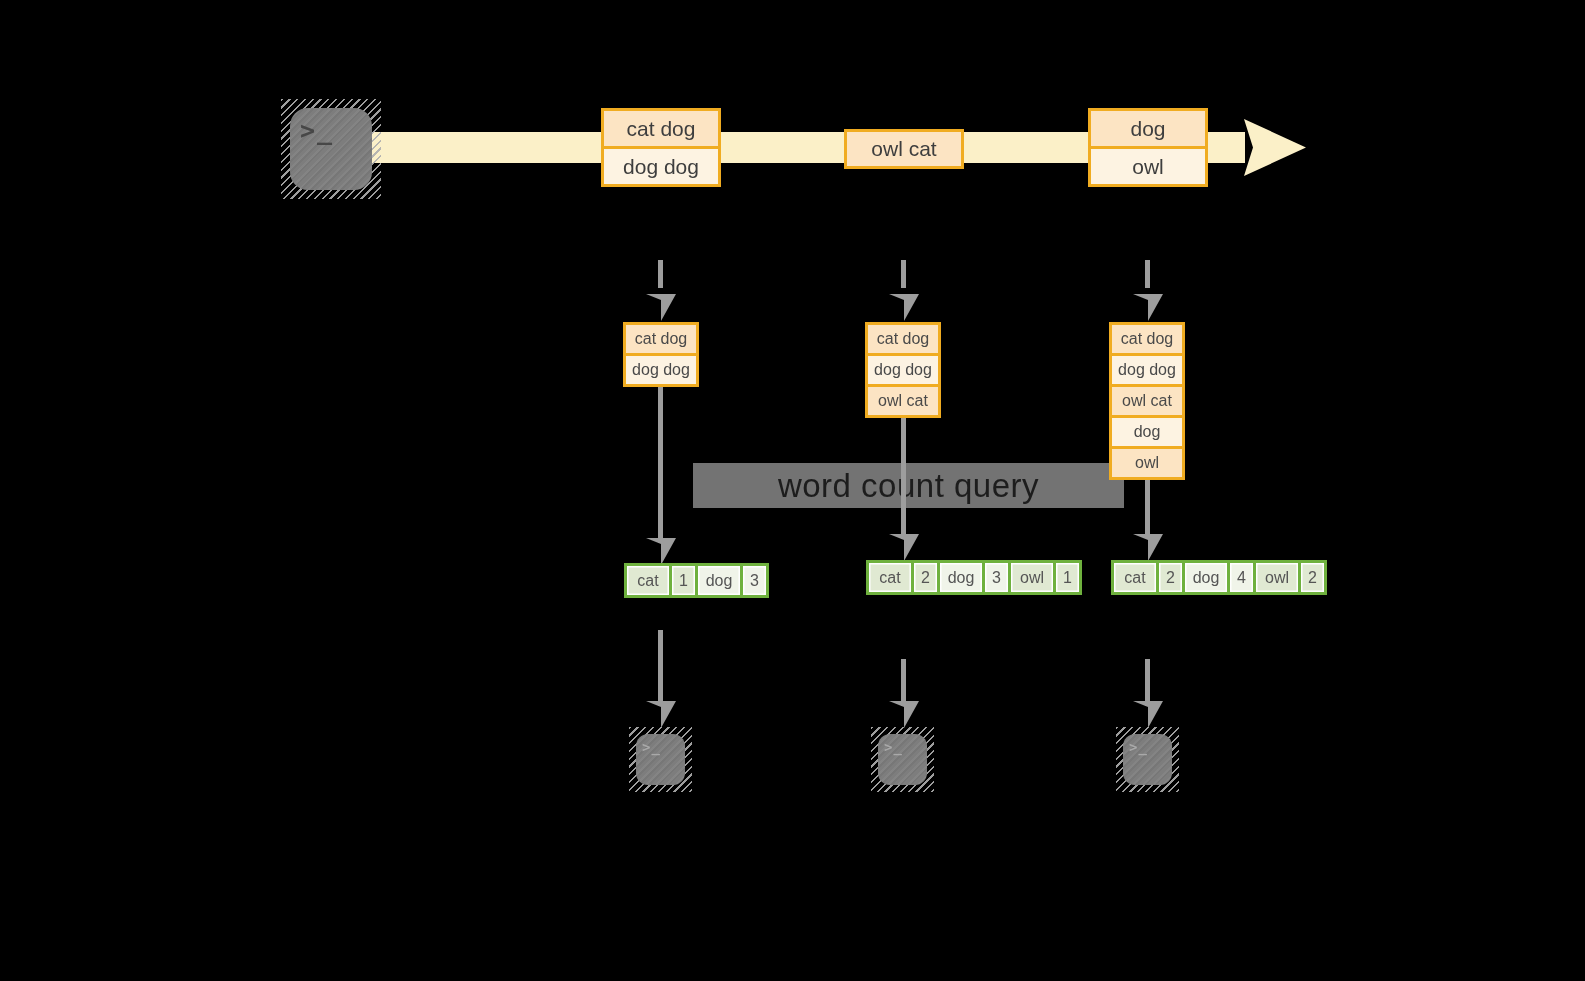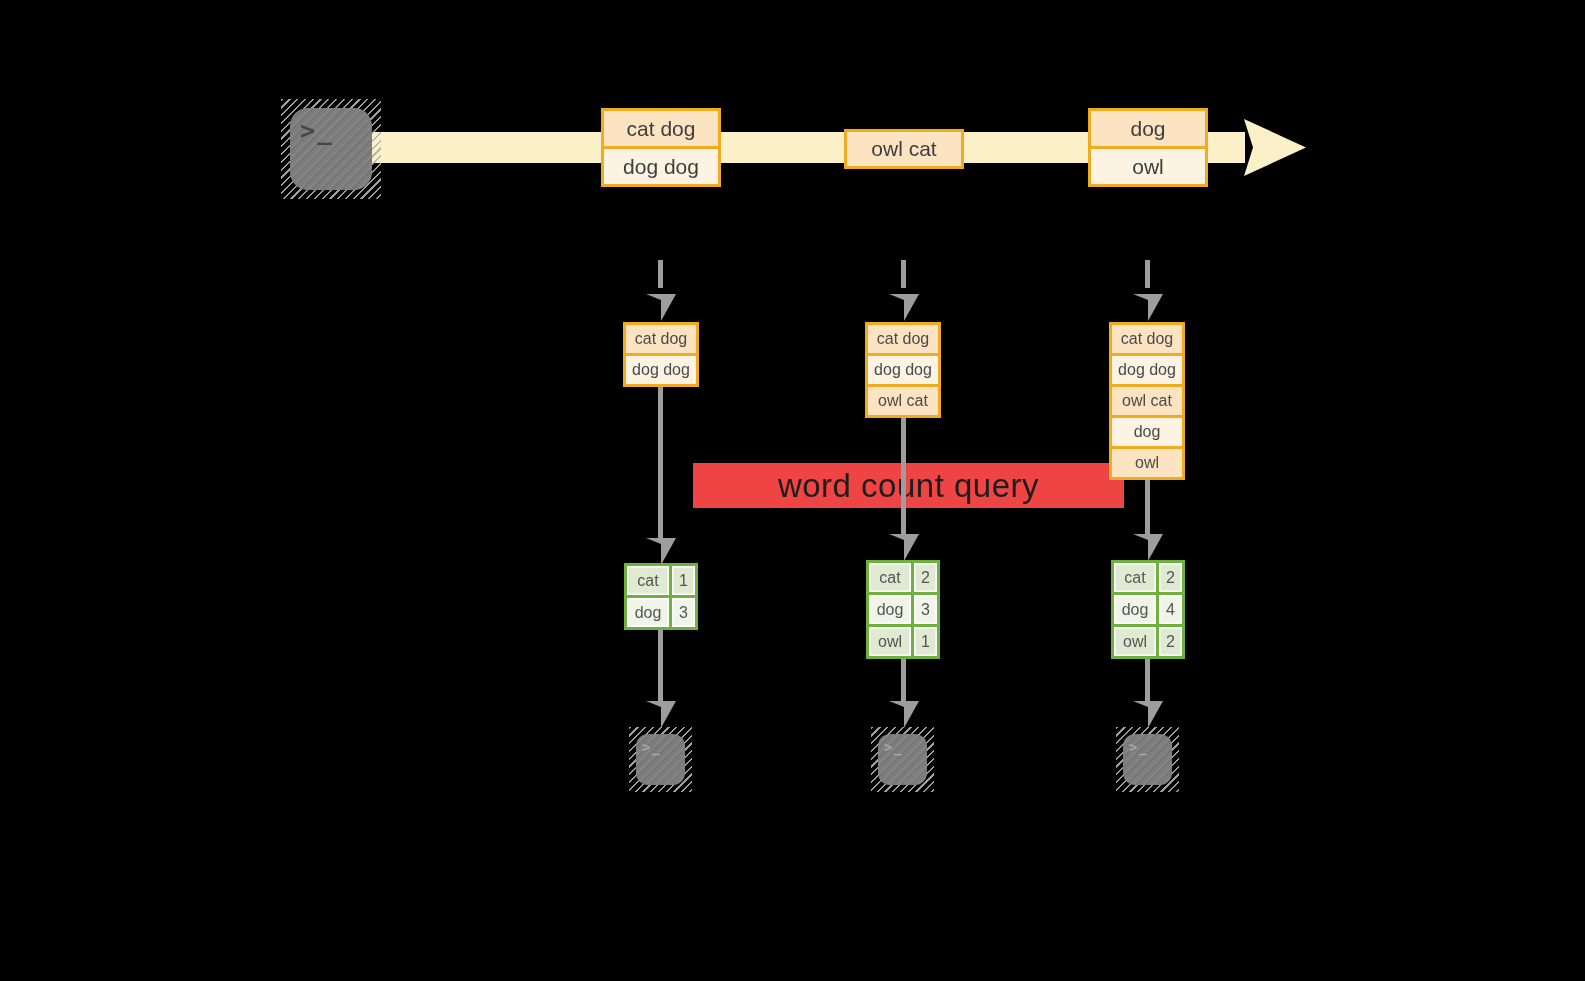--- a/index.html
+++ b/index.html
@@ -65,30 +65,30 @@
   .stack .ocell:nth-child(even){background:#fdf3e2;}
 
   
   .vdash{position:absolute;width:4.5px;height:28px;background:#9d9d9d;z-index:3;}
   .vline{position:absolute;width:4.5px;background:#9d9d9d;z-index:3;}
   .head-down{position:absolute;z-index:3;}
 
   
   .qlabel{
     position:absolute;left:693px;top:463px;width:431px;height:45px;
-    background:#ef4444;z-index:2;
+    background:#737373;z-index:2;
     display:flex;align-items:center;justify-content:center;
     font-size:33px;color:#1d1d1d;letter-spacing:.5px;white-space:nowrap;
   }
 
   
   .gtable{
     position:absolute;z-index:4;
     border:3px solid #6fb13e;background:#6fb13e;
-    display:flex;flex-direction:column;gap:3px;
+    display:flex;flex-direction:row;gap:3px;
   }
   .grow{display:flex;gap:3px;height:29px;}
   .gword{
     width:42px;text-align:center;line-height:29px;
     font-size:16px;color:#555555;box-shadow:inset 0 0 0 1.5px #fff;
   }
   .gnum{
     width:23px;text-align:center;line-height:29px;
     font-size:16px;color:#555555;box-shadow:inset 0 0 0 1.5px #fff;
   }

